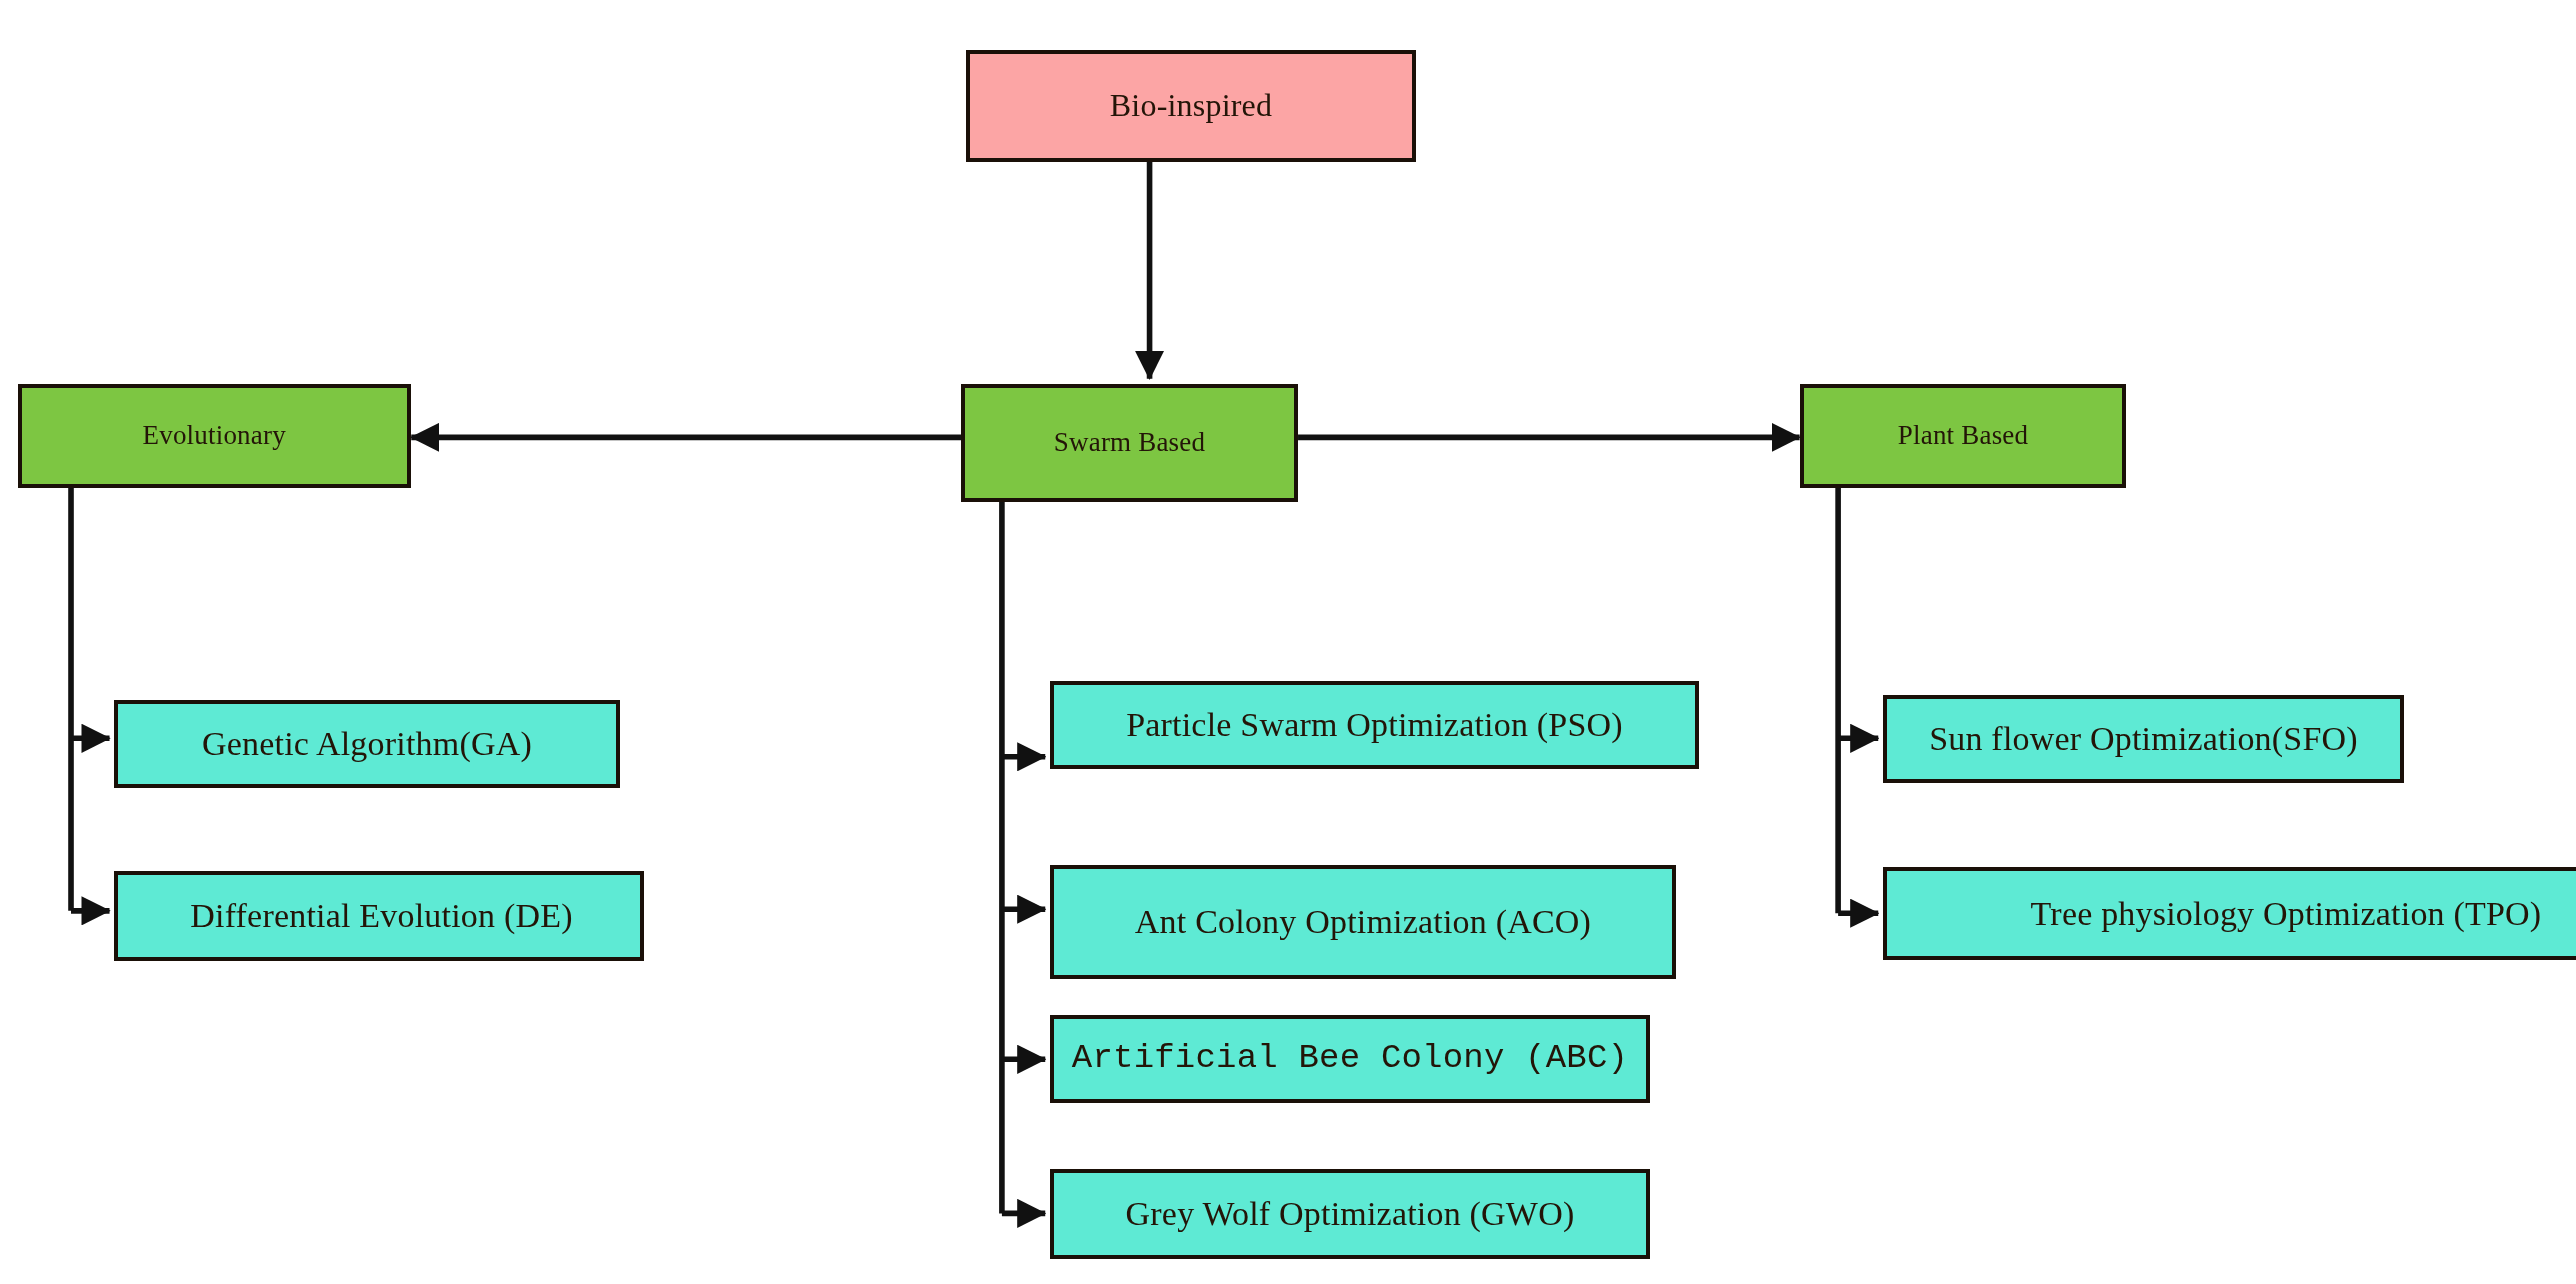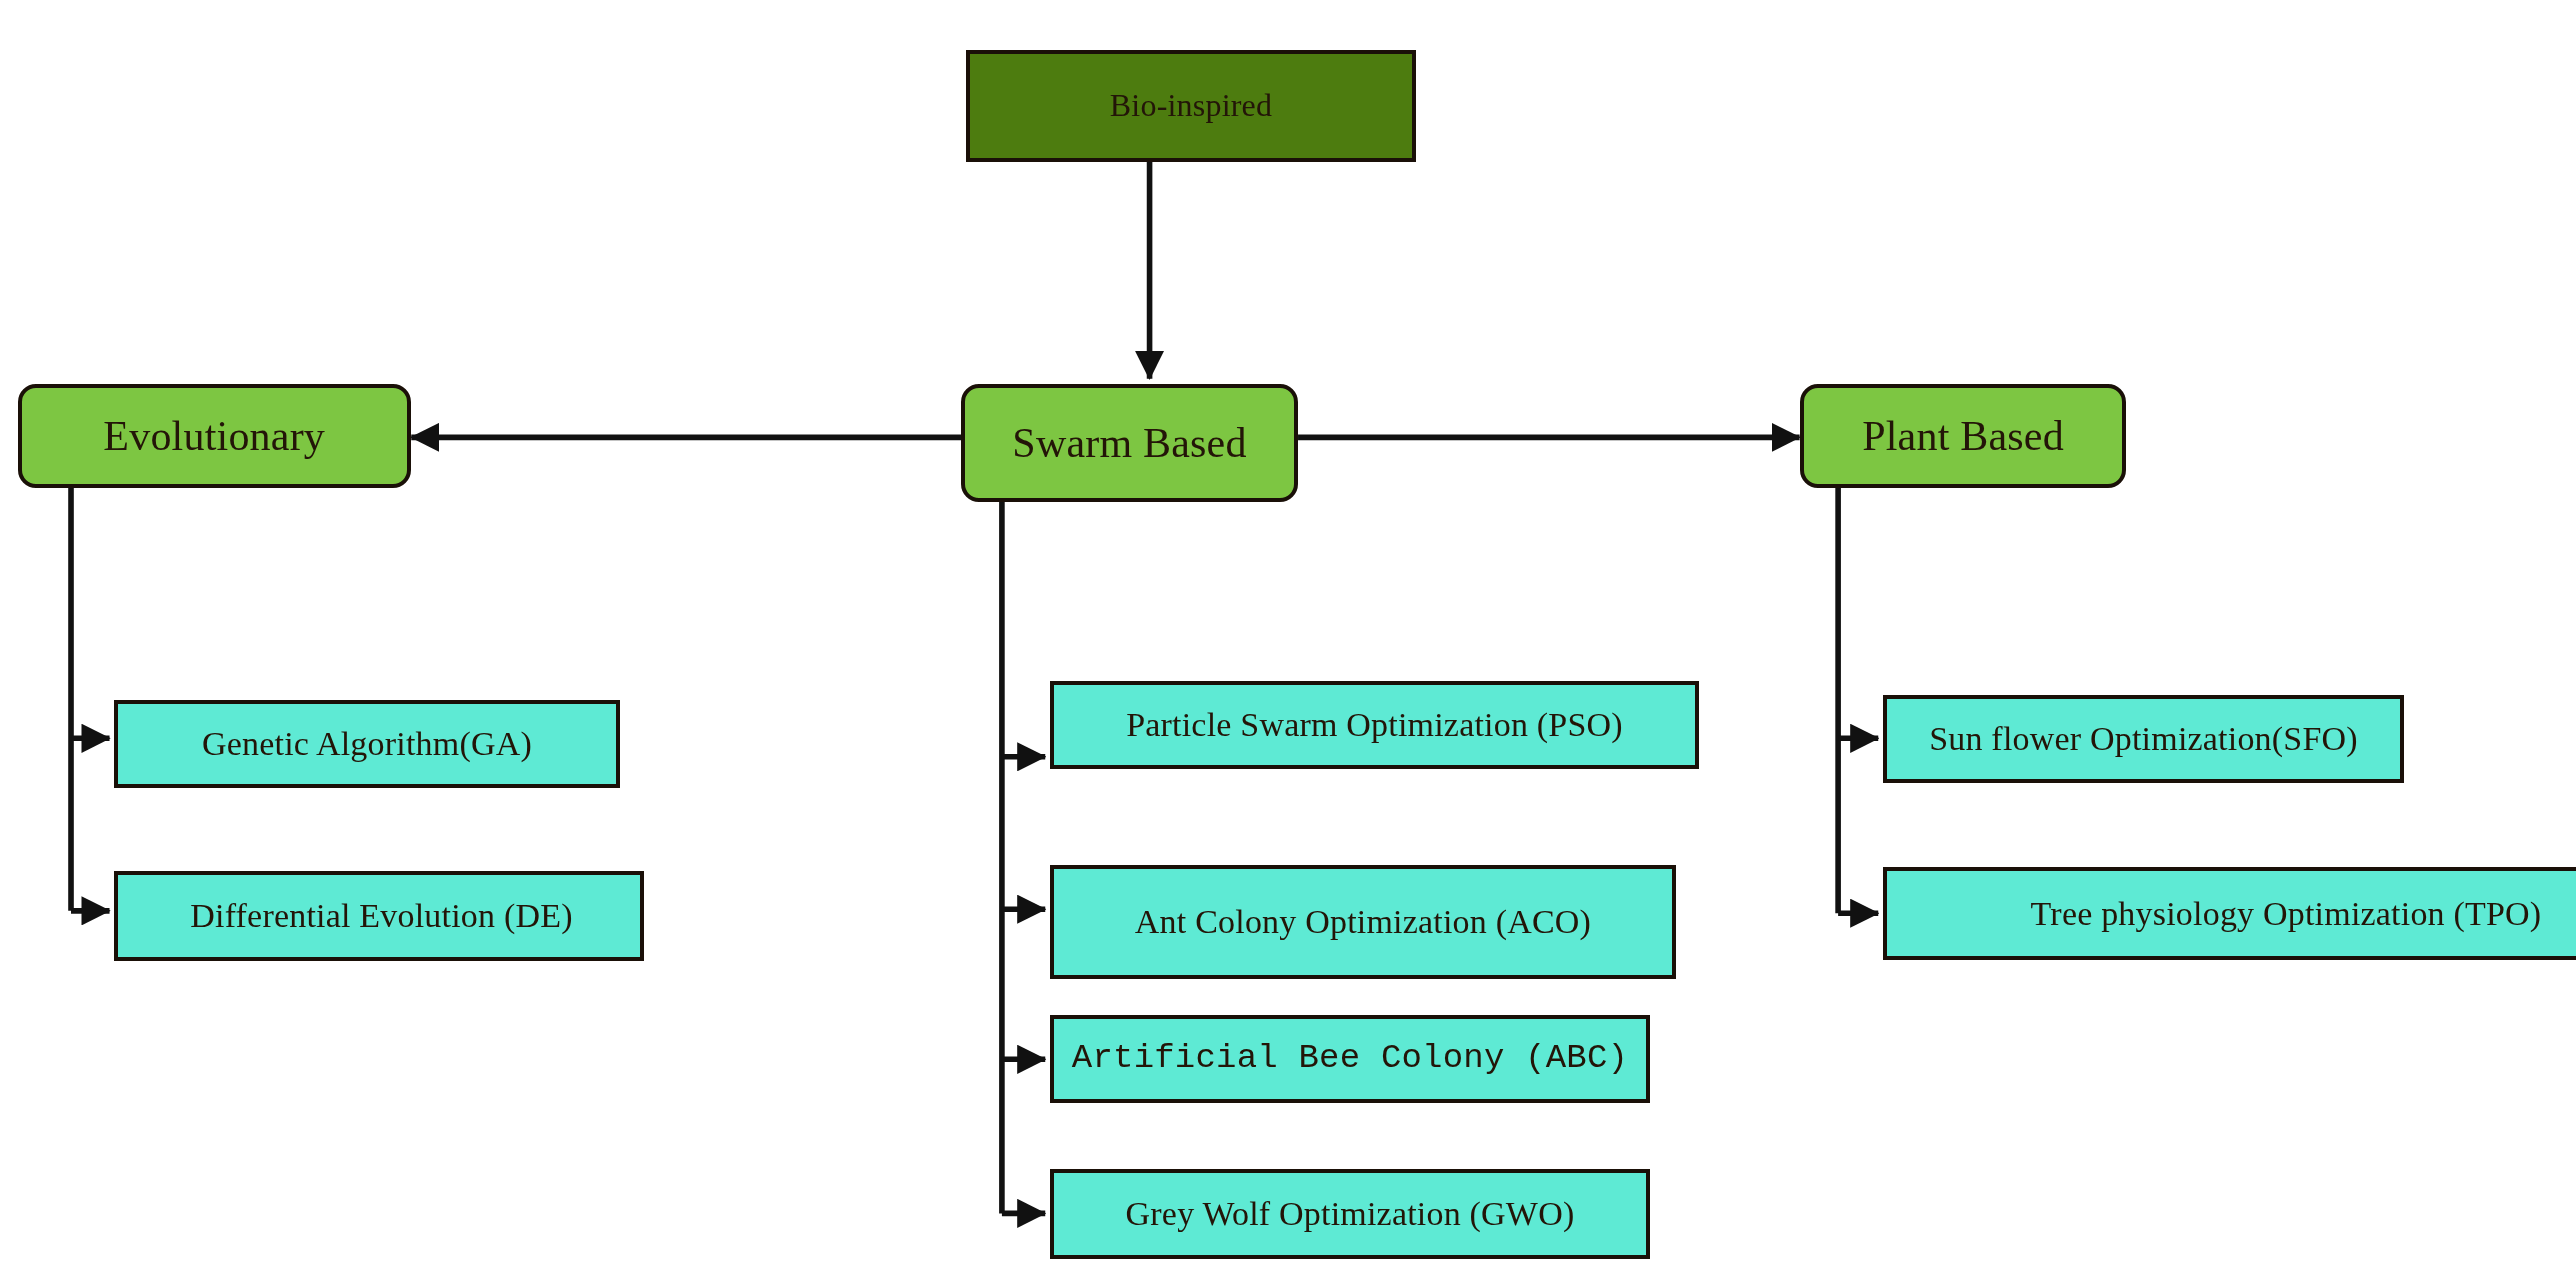--- a/index.html
+++ b/index.html
@@ -33,27 +33,26 @@
     align-items: center;
     justify-content: center;
     text-align: center;
     color: #231508;
     font-family: "Liberation Serif", "DejaVu Serif", serif;
     line-height: 1.1;
     letter-spacing: 0.2px;
     padding: 0 8px;
   }
   .node-root {
-    background: #4d7c0f;
+    background: #fca5a5;
     font-size: 32px;
   }
   .node-branch {
     background: #7DC642;
-    font-size: 42px;
-    border-radius: 18px;
+    font-size: 27px;
   }
   .node-leaf {
     background: #5eead4;
     font-size: 34px;
   }
   .node-label {
     display: block;
     white-space: nowrap;
   }
 </style>

